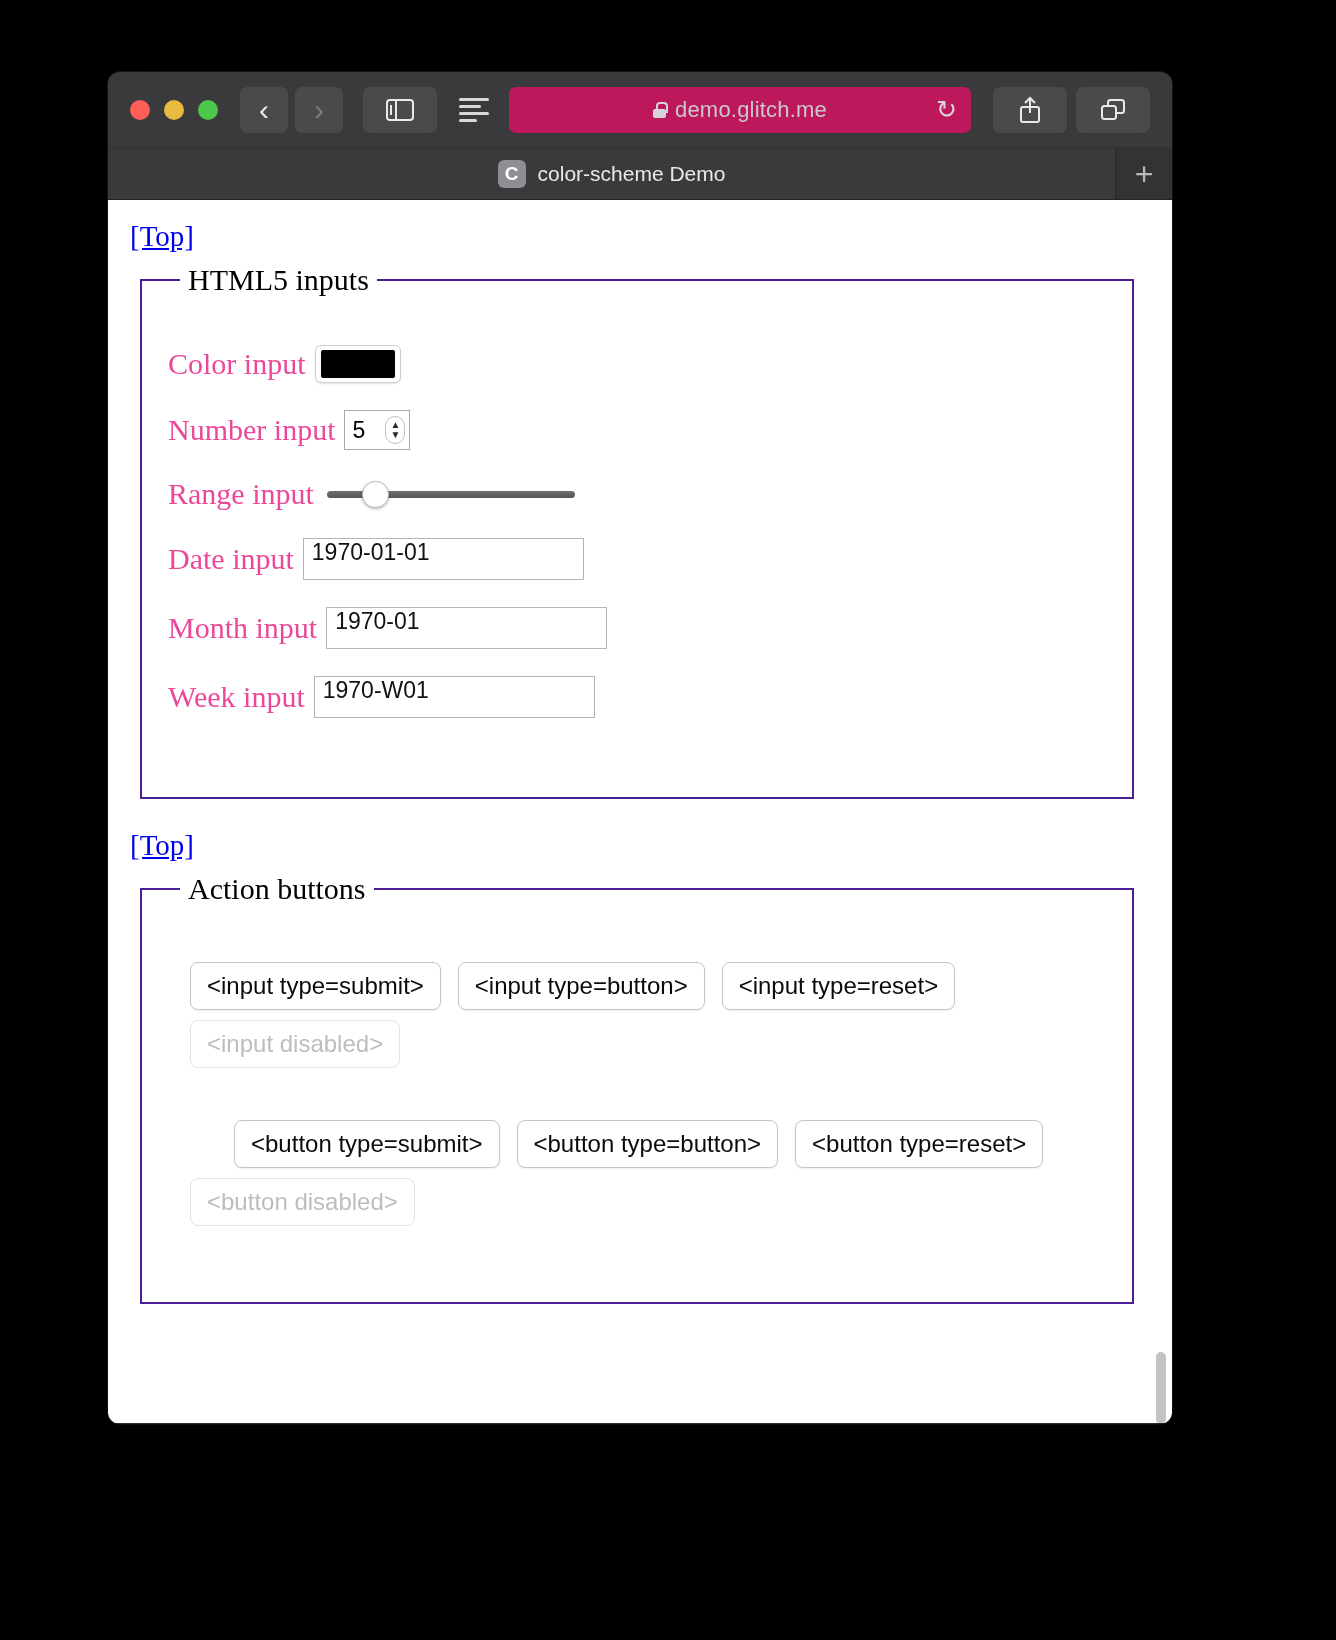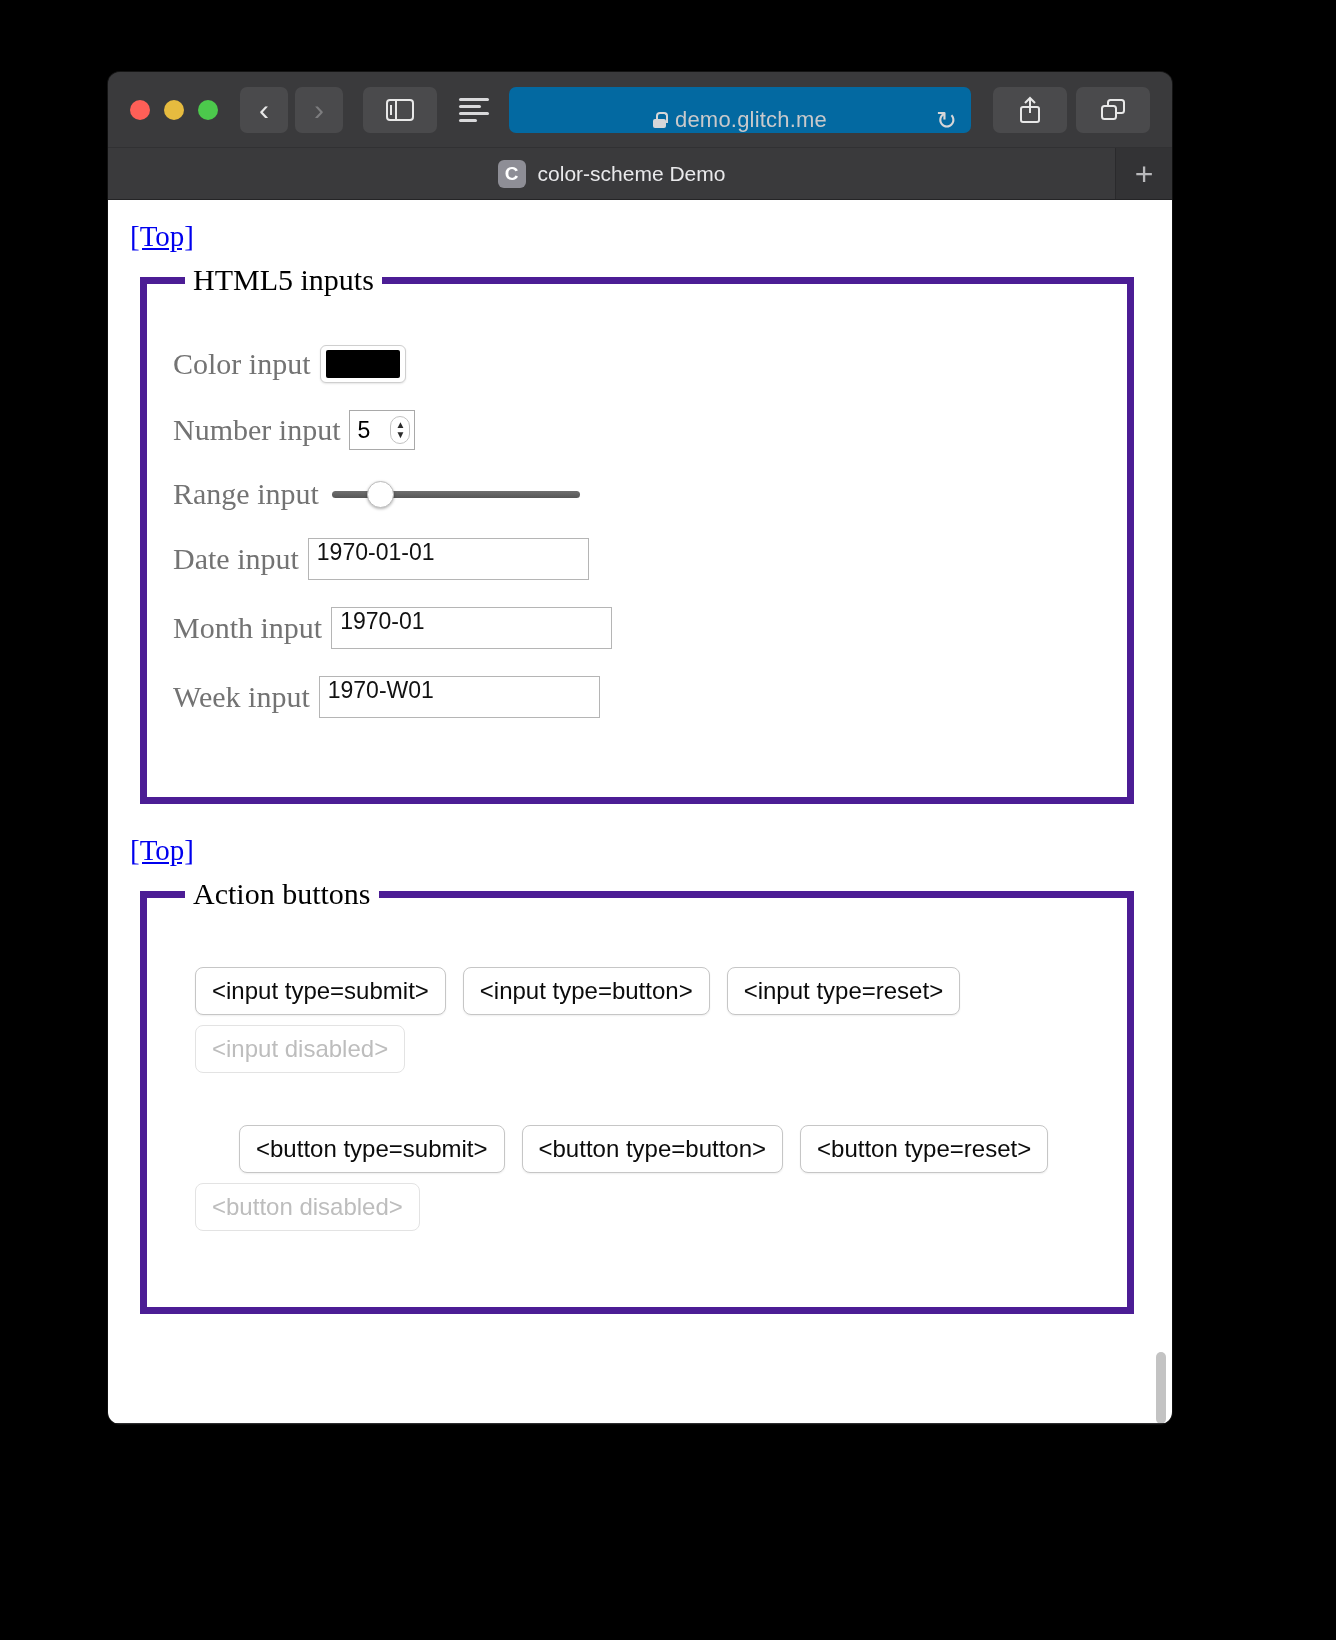--- a/index.html
+++ b/index.html
@@ -61,23 +61,23 @@
   #reader-icon { width: 34px; height: 30px; display:flex; flex-direction:column; justify-content:center; gap:4px; }
   #reader-icon i { display:block; height:3px; background:#d9d9db; border-radius:2px; }
   #reader-icon i:nth-child(1){ width:30px; }
   #reader-icon i:nth-child(2){ width:22px; }
   #reader-icon i:nth-child(3){ width:30px; }
   #reader-icon i:nth-child(4){ width:18px; }
 
   #url-bar {
     flex: 1;
     height: 46px;
-    background: #0369a1;
+    background: #be185d;
     border-radius: 7px;
-    display: flex; align-items: flex-end;
+    display: flex; align-items: center;
     position: relative;
     padding: 0 14px;
   }
   #url-center {
     position:absolute; left:0; right:0;
     display:flex; align-items:center; justify-content:center; gap:9px;
   }
   #lock-icon { width:13px; height:16px; position:relative; }
   #lock-icon::before{
     content:""; position:absolute; left:0; bottom:0; width:13px; height:9px;
@@ -133,21 +133,21 @@
   a.top-link {
     color: #0000ee;
     font-family: "Liberation Serif", serif;
     font-size: 29px;
     text-decoration: underline;
     display: inline-block;
     margin: 12px 0 10px 8px;
   }
 
   fieldset.demo-fieldset {
-    border: 7px solid #4c1d95;
+    border: 2px solid #4c1d95;
     margin: 0 16px 0 18px;
     padding: 30px 26px 26px 26px;
     min-width: 0;
   }
   fieldset.demo-fieldset legend {
     font-family: "Liberation Serif", serif;
     font-size: 30px;
     color: #000;
     padding: 0 8px;
     margin-left: 12px;
@@ -156,21 +156,21 @@
   .field-row {
     display: flex;
     align-items: center;
     margin: 0 0 27px 0;
     gap: 9px;
   }
   .field-row:first-of-type { margin-top: 18px; }
   .field-label {
     font-family: "Liberation Serif", serif;
     font-size: 30px;
-    color: #737373;
+    color: #ec4899;
     white-space: nowrap;
   }
 
   
   .color-input {
     width: 86px; height: 38px;
     background: #ffffff;
     border: 1px solid #cfcfcf;
     border-radius: 6px;
     padding: 4px 5px;

